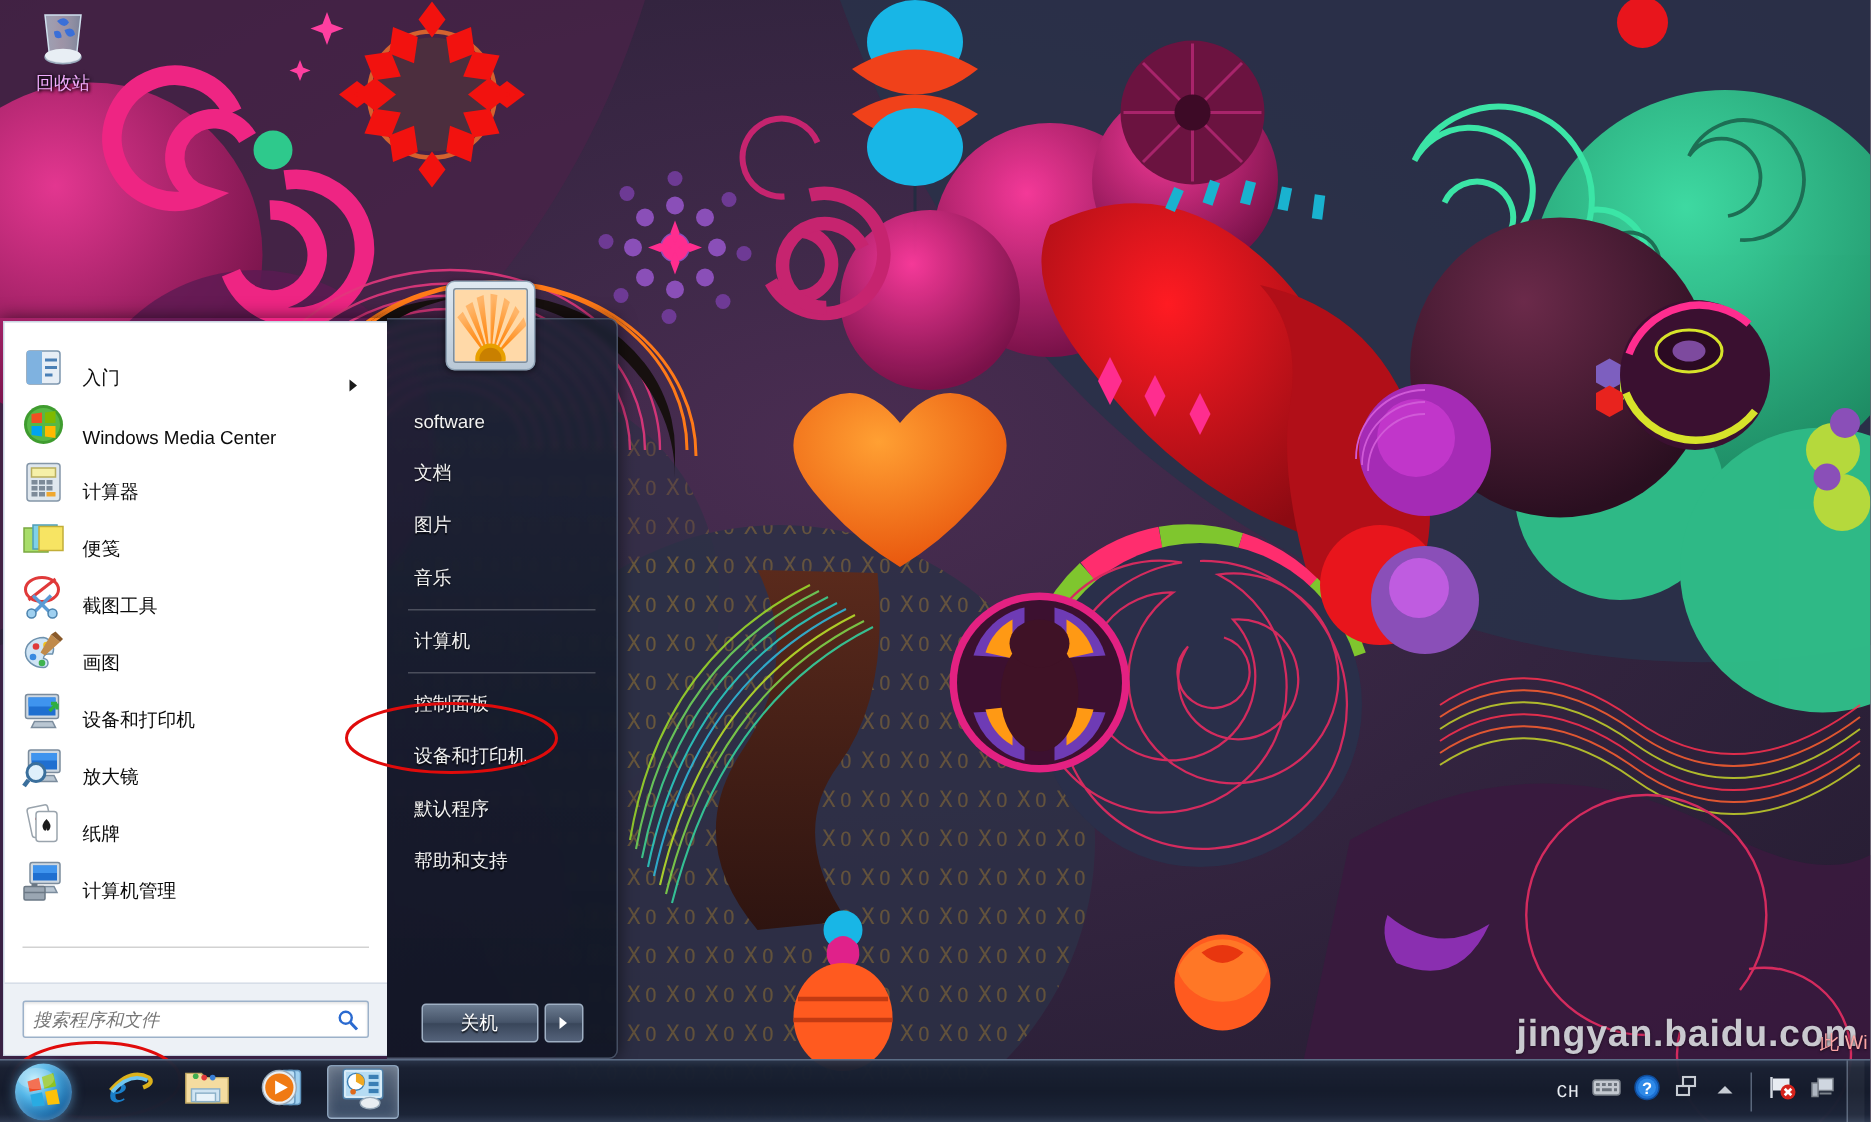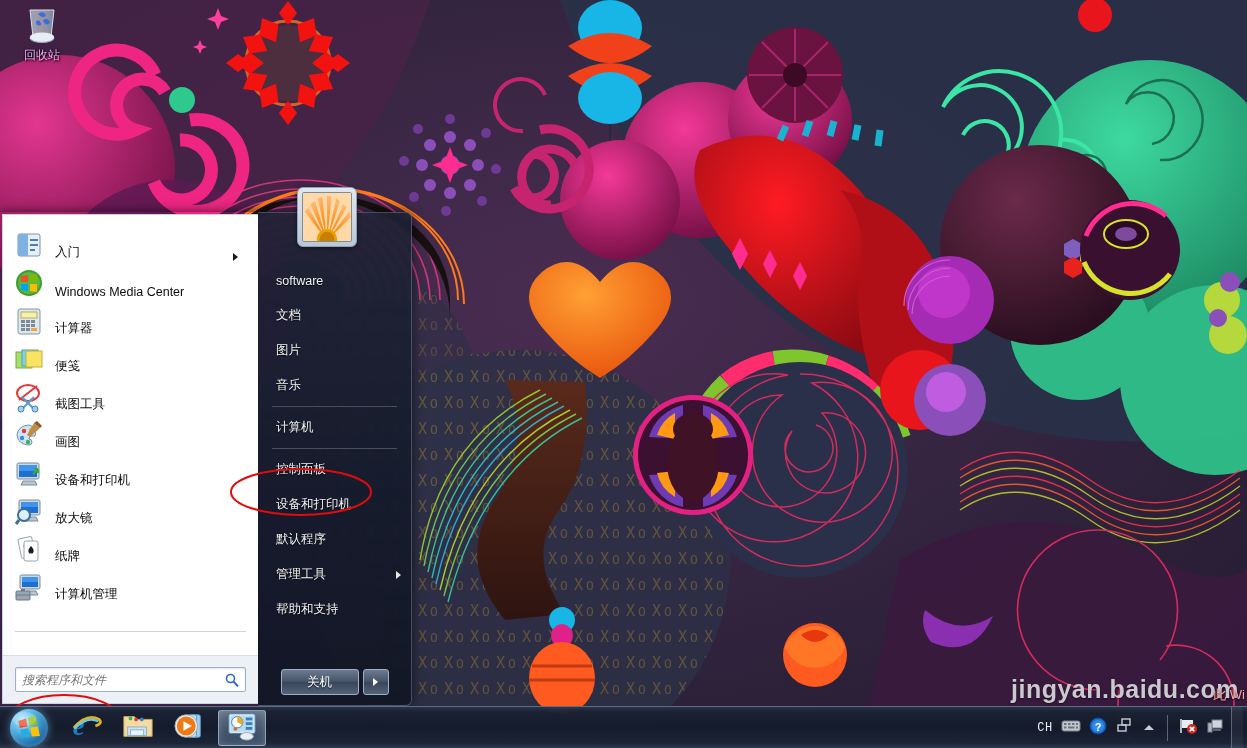--- a/index.html
+++ b/index.html
@@ -162,21 +162,21 @@
     background: linear-gradient(180deg, rgba(190,215,240,.42), rgba(120,160,205,.30));
     border: 1px solid rgba(200,225,250,.55);
     box-shadow: inset 0 0 8px rgba(255,255,255,.22);
   }
   #tray {
     margin-left: auto; display: flex; align-items: center; height: 100%;
     padding-right: 4px; gap: 2px;
   }
   #tray-divider { width: 1px; height: 26px; background: rgba(170,190,215,.45); margin: 0 5px; }
   .tray-item {
-    height: 36px; min-width: 22px; display: flex; align-items: center; justify-content: center;
+    height: 36px; min-width: 22px; display: flex; align-items: center; justify-content: flex-end;
     cursor: default; padding: 0 3px;
   }
   #ime-text { color: #e9edf3; font-size: 12px; font-family: "Liberation Mono", monospace; letter-spacing: .5px; }
   #show-desktop {
     width: 12px; height: 42px; margin-left: 2px;
     border-left: 1px solid rgba(170,190,215,.4);
     background: rgba(255,255,255,.05); cursor: default;
   }
 
   
@@ -806,24 +806,20 @@
         <div class="smr-item">
           <span class="smr-txt">控制面板</span>
         </div>
         <div class="smr-item">
           <span class="smr-txt">设备和打印机</span>
         </div>
         <div class="smr-item">
           <span class="smr-txt">默认程序</span>
         </div>
         <div class="smr-item">
-          <span class="smr-txt">管理工具</span>
-          <span class="smr-arrow"></span>
-        </div>
-        <div class="smr-item">
           <span class="smr-txt">帮助和支持</span>
         </div>
       </div>
 
       <div id="shutdown-zone">
         <div id="shutdown-btn">关机</div>
         <div id="shutdown-more">
           <i></i>
         </div>
       </div>

